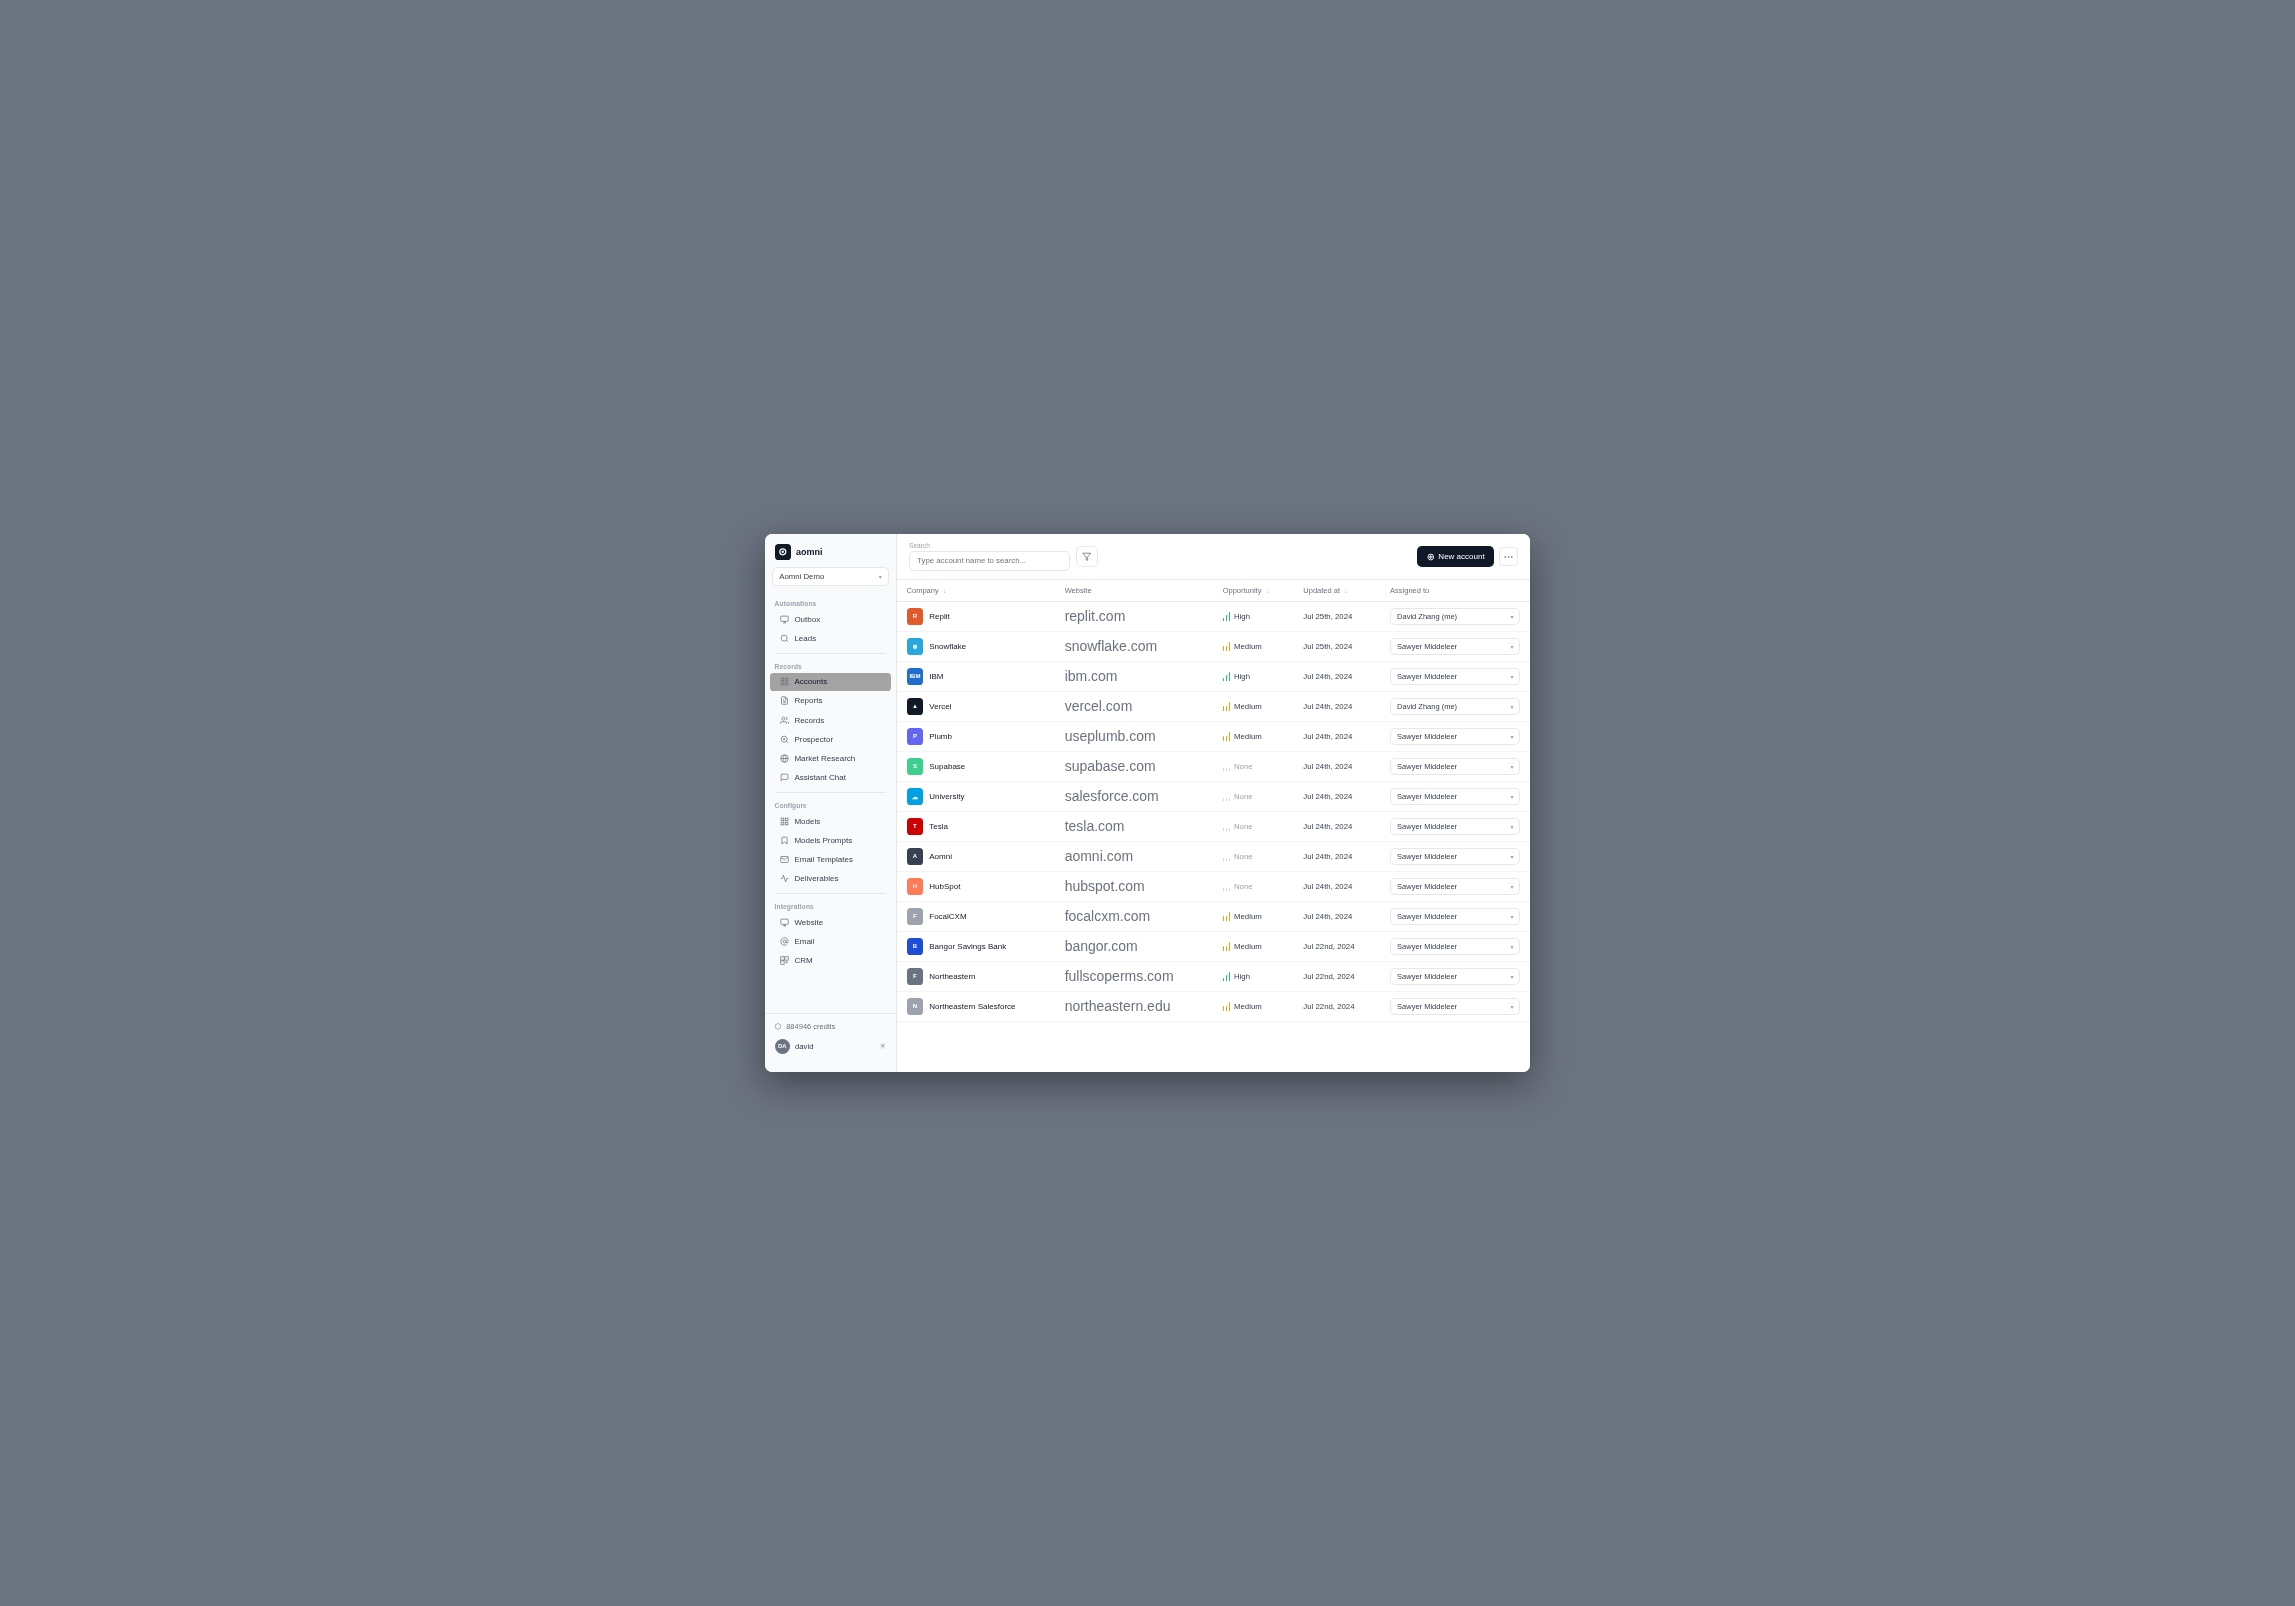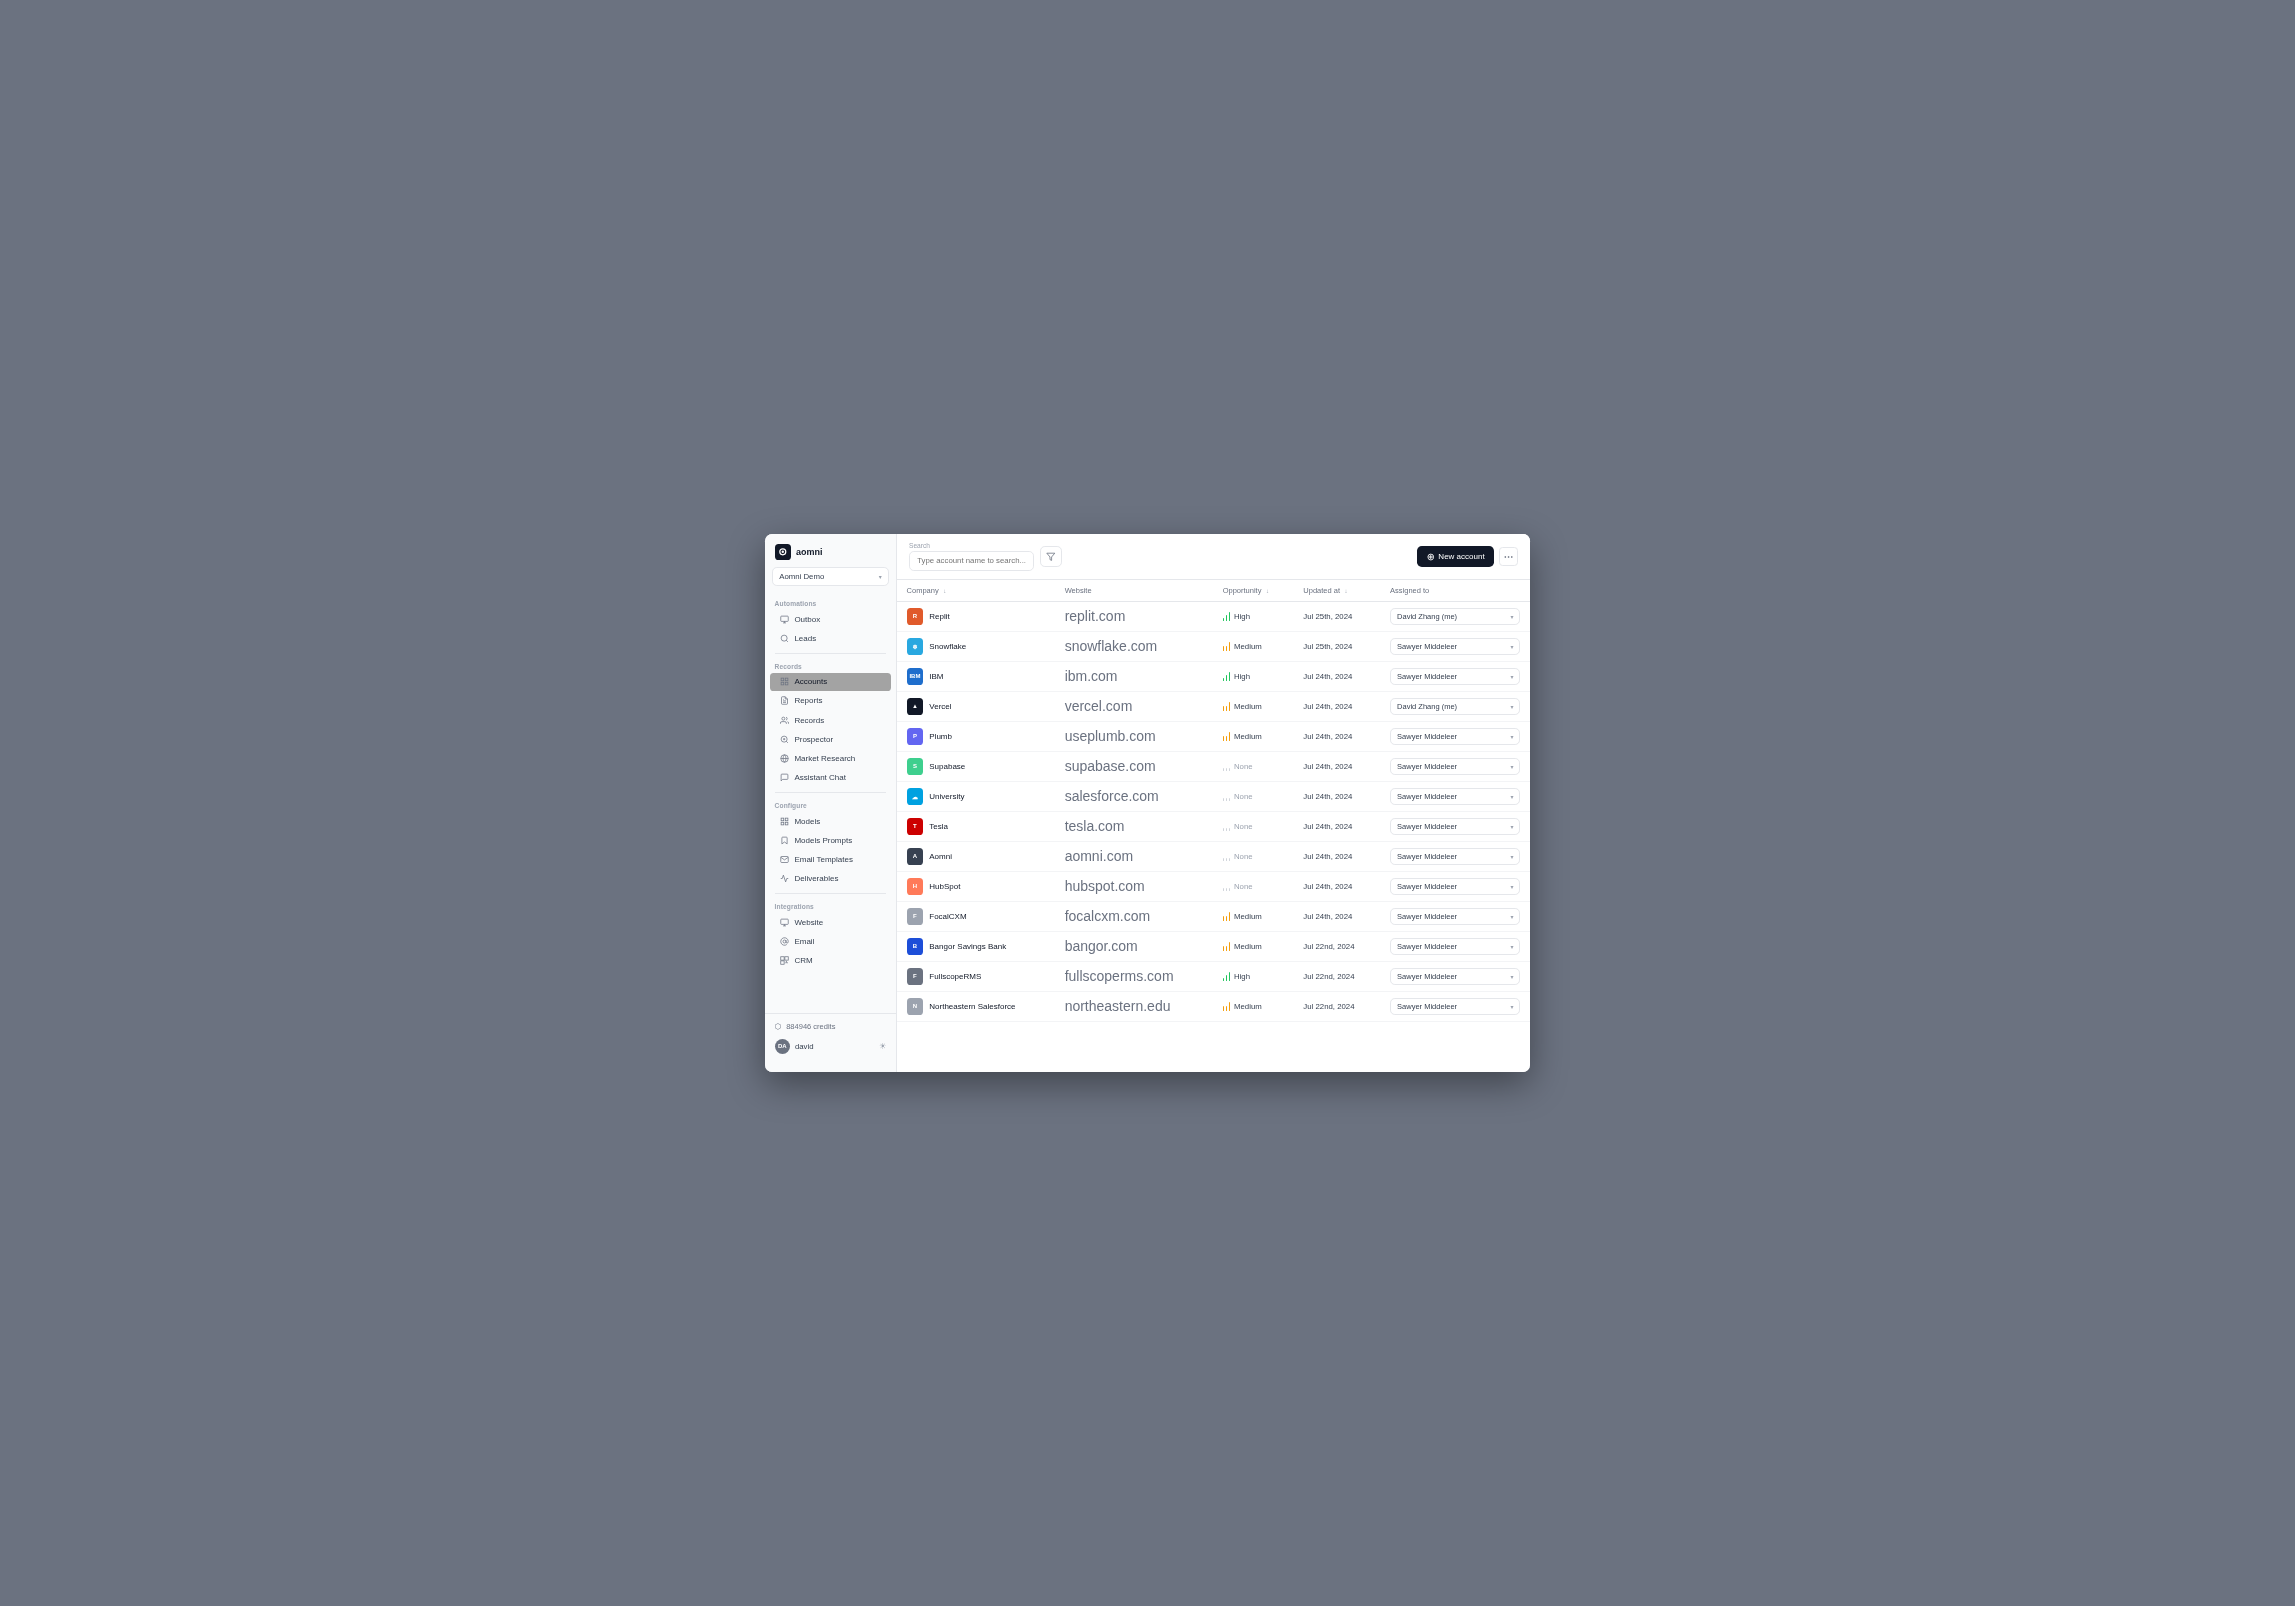--- a/index.html
+++ b/index.html
@@ -161,21 +161,21 @@
       padding: 8.4px 12px;
       border-bottom: 0.6px solid #e5e7eb;
       background: white;
     }
     .search-area {
       display: flex;
       align-items: center;
       gap: 6px;
     }
     .search-input {
-      width: 125px;
+      width: 161px;
       border: 0.6px solid #e5e7eb;
       border-radius: 4.8px;
       padding: 4.2px 7.2px;
       font-size: 7.8px;
       color: #9ca3af;
       outline: none;
       background: white;
     }
     .filter-btn {
       width: 21.5px;
@@ -890,21 +890,21 @@
         <div class="assignee-select">
           <span>Sawyer Middeleer</span>
           <span style="font-size:6px; color:#9ca3af;">▾</span>
         </div>
       </td>
     </tr>
             <tr>
       <td>
         <div class="company-cell">
           <div class="company-logo" style="background:#6b7280; font-size:6px;">F</div>
-          <span>FullscopeRMS</span>
+          <span>Northeastern</span>
         </div>
       </td>
       <td class="website-cell">fullscoperms.com</td>
       <td>
         <div class="opportunity-cell">
 
       <div class="bar-icon bar-high">
         <span style="height:2.4px; background:#22c55e;"></span>
         <span style="height:6px; background:#22c55e;"></span>
         <span style="height:8.4px; background:#22c55e;"></span>

